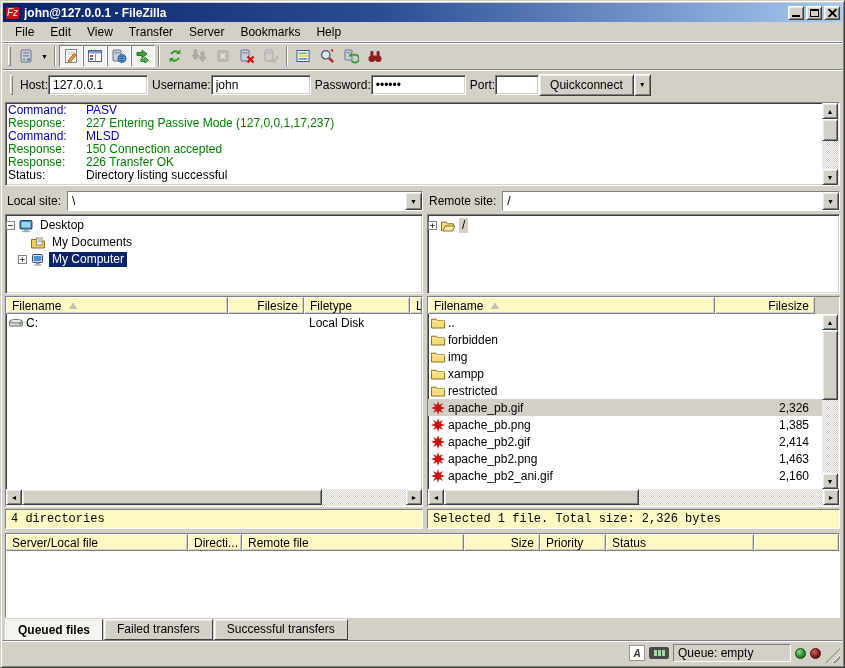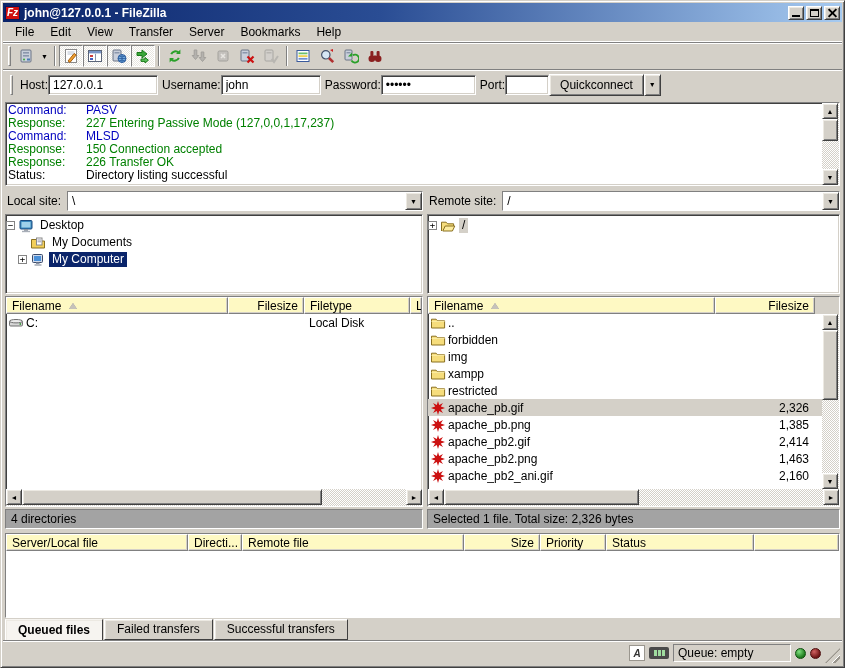--- a/index.html
+++ b/index.html
@@ -14,21 +14,21 @@
   
   .window { width:845px; height:668px; background:#d4d0c8;
             border:1px solid; border-color:#d4d0c8 #404040 #404040 #d4d0c8;
             box-shadow: inset 1px 1px 0 #ffffff, inset -1px -1px 0 #808080;
             padding:2px; display:flex; flex-direction:column; overflow:hidden; }
 
   
   .titlebar { height:19px; flex:0 0 19px; display:flex; align-items:center; padding:0 2px;
               background:linear-gradient(90deg,#0a246a 0%, #2a4d94 45%, #a6caf0 100%); }
   .fz-logo { width:15px; height:14px; background:#cf0f0f; border:1px solid #06185c; color:#fff;
-             font-weight:bold; font-style:italic; font-size:10px; line-height:12px; text-align:center; flex:0 0 15px; }
+             font-weight:normal; font-style:italic; font-size:10px; line-height:12px; text-align:center; flex:0 0 15px; }
   .title-text { color:#fff; font-weight:bold; margin-left:4px; flex:1; white-space:nowrap; overflow:hidden; }
   .winbtn { width:16px; height:14px; margin-left:2px; display:flex; align-items:center; justify-content:center; position:relative; cursor:default; }
   .glyph-min { width:8px; height:2px; background:#000; margin-top:7px; }
   .glyph-max { width:9px; height:8px; border:1px solid #000; border-top-width:2px; }
   .glyph-close { position:relative; width:9px; height:9px; }
   .glyph-close::before,.glyph-close::after { content:""; position:absolute; left:-1px; top:4px; width:11px; height:2px; background:#000; }
   .glyph-close::before { transform:rotate(45deg); } .glyph-close::after { transform:rotate(-45deg); }
 
   
   .menubar { height:20px; flex:0 0 20px; display:flex; align-items:center; padding:0 4px; border-bottom:1px solid #ffffff; }
@@ -104,21 +104,21 @@
   .hcell.right { justify-content:flex-end; }
   .hcell.fill { flex:1; }
   .sort-tri { width:0; height:0; border-left:4px solid transparent; border-right:4px solid transparent; border-bottom:6px solid #c6c2ba; margin-left:8px; filter:drop-shadow(0 0 0.5px #909090); }
   .list-main { flex:1; display:flex; overflow:hidden; }
   .list-rows { flex:1; overflow:hidden; }
   .lrow { height:17px; display:flex; align-items:center; white-space:nowrap; }
   .lrow.sel { background:#d4d0c8;align-items:center; }
   .lrow svg { width:16px; height:16px; margin:0 2px 0 2px; flex:0 0 16px; }
   .cell { overflow:hidden; white-space:nowrap; }
   .cell.right { text-align:right; padding-right:6px; }
-  .status-line { height:20px; flex:0 0 20px; margin-top:2px; display:flex; align-items:center; padding:0 5px; background:#a3a3a3; white-space:nowrap; overflow:hidden; }
+  .status-line { height:20px; flex:0 0 20px; margin-top:2px; display:flex; align-items:center; padding:0 5px; background:#fef9c3; white-space:nowrap; overflow:hidden;font-family:Liberation Mono, monospace; }
 
   
   .queue { flex:0 0 85px; margin:2px 2px 0 2px; background:#fff; display:flex; flex-direction:column; overflow:hidden; }
   .queue-body { flex:1; background:#fff; }
 
   
   .tabs { height:22px; flex:0 0 22px; display:flex; align-items:flex-start; padding:1px 2px 0 2px; gap:1px; }
   .tab { padding:2px 12px 3px 12px; background:#d4d0c8; border:1px solid; border-color:#fff #404040 #404040 #fff; box-shadow:inset 1px 1px 0 #ece9e2; white-space:nowrap; }
   .tab.active { background:#f6f4f0; font-weight:bold; border-top-color:#f6f4f0; padding-top:3px; }
 
@@ -274,21 +274,21 @@
           <rect x="3.4" y="3" width="3" height="6" rx="1" fill="#8b2020"></rect>
           <rect x="9.6" y="3" width="3" height="6" rx="1" fill="#8b2020"></rect>
           <rect x="6.8" y="7.5" width="2.4" height="2.4" fill="#8b2020"></rect>
         </svg>
       </div>
     </div>
 
   <div class="quickbar">
     <div class="tb-grip"></div>
     <span class="qc-label">Host:</span>
-    <input class="qc-input" style="width: 110px;" value="127.0.0.1">
+    <input class="qc-input" style="width: 100px;" value="127.0.0.1">
     <span class="qc-label">Username:</span>
     <input class="qc-input" style="width: 100px;" value="john">
     <span class="qc-label">Password:</span>
     <input class="qc-input" style="width: 95px;" value="••••••">
     <span class="qc-label">Port:</span>
     <input class="qc-input" style="width: 44px;" value="">
     <button class="qc-btn bevel-out">Quickconnect</button>
     <div class="qc-drop bevel-out">
         <span>▼</span>
       </div>

